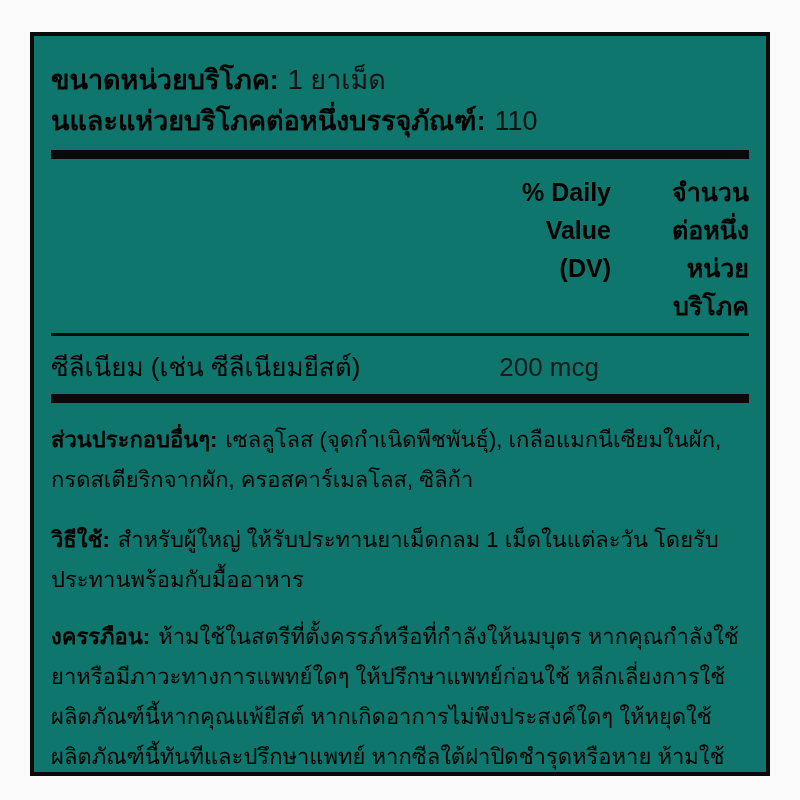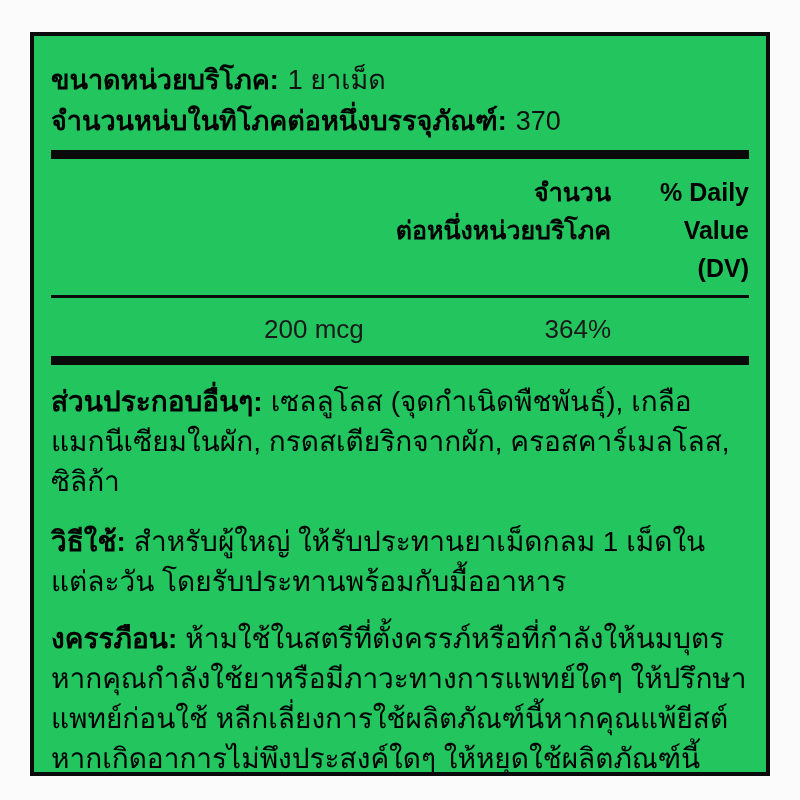--- a/index.html
+++ b/index.html
@@ -12,21 +12,21 @@
     color: #000;
     -webkit-font-smoothing: antialiased;
   }
   .panel {
     position: absolute;
     left: 30px;
     top: 32px;
     width: 740px;
     height: 744px;
     box-sizing: border-box;
-    background: #22c55e;
+    background: #0f766e;
     border: 4px solid #0a0a0a;
     padding: 24px 17px 0 17px;
     overflow: hidden;
   }
   .topline {
     font-size: 27px;
     line-height: 41px;
     white-space: nowrap;
   }
   .topline .lbl {
@@ -65,21 +65,21 @@
   }
   .n-name { text-align: left; }
   .n-amount { text-align: right; padding-right: 12px; color: #1a1a1a; }
   .n-dv { text-align: right; color: #1a1a1a; }
   .bar-thick-2 {
     grid-column: 1 / -1;
     height: 9px;
     background: #0a0a0a;
   }
   .para {
-    font-size: 28px;
+    font-size: 22px;
     line-height: 40px;
     margin: 0;
   }
   .para .lbl {
     font-weight: bold;
     margin-right: 8px;
   }
   .sec-ingredients { margin-top: 17px; }
   .sec-directions  { margin-top: 20px; }
   .sec-warnings    { margin-top: 17px; }
@@ -87,44 +87,44 @@
 </head>
 <body>
 
 <div class="panel">
 
   <div class="topline">
     <span class="lbl">ขนาดหน่วยบริโภค:</span><span class="val">1 ยาเม็ด</span>
   </div>
 
   <div class="topline">
-    <span class="lbl">จำนวนหน่บในทิโภคต่อหนึ่งบรรจุภัณฑ์:</span><span class="val">370</span>
+    <span class="lbl">นและแห่วยบริโภคต่อหนึ่งบรรจุภัณฑ์:</span><span class="val">110</span>
   </div>
 
   <div class="bar-thick"></div>
 
   <div class="facts-grid">
 
     <div class="hdr-cell"></div>
 
     <div class="hdr-cell">
-      <div>จำนวน</div>
-      <div>ต่อหนึ่งหน่วยบริโภค</div>
-    </div>
-
-    <div class="hdr-cell">
       <div>% Daily</div>
       <div>Value</div>
       <div>(DV)</div>
     </div>
 
+    <div class="hdr-cell">
+      <div>จำนวน</div>
+      <div>ต่อหนึ่งหน่วยบริโภค</div>
+    </div>
+
     <div class="rule-thin"></div>
 
+    <div class="n-cell n-name">ซีลีเนียม (เช่น ซีลีเนียมยีสต์)</div>
     <div class="n-cell n-amount">200 mcg</div>
-    <div class="n-cell n-dv">364%</div>
 
     <div class="bar-thick-2"></div>
 
   </div>
 
   <p class="para sec-ingredients">
     <span class="lbl">ส่วนประกอบอื่นๆ:</span><span>เซลลูโลส (จุดกำเนิดพืชพันธุ์), เกลือแมกนีเซียมในผัก, กรดสเตียริกจากผัก, ครอสคาร์เมลโลส, ซิลิก้า</span>
   </p>
 
   <p class="para sec-directions">

